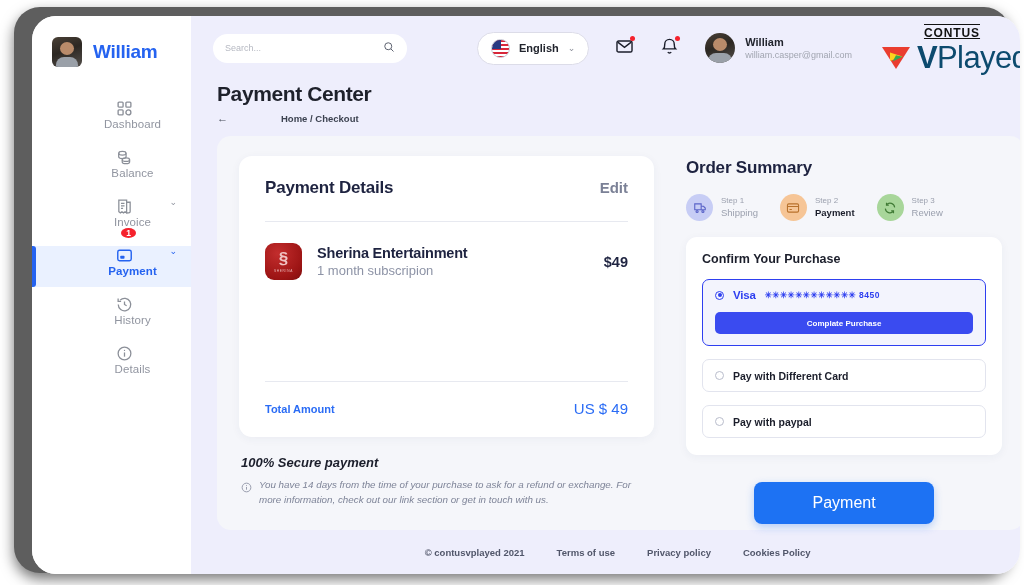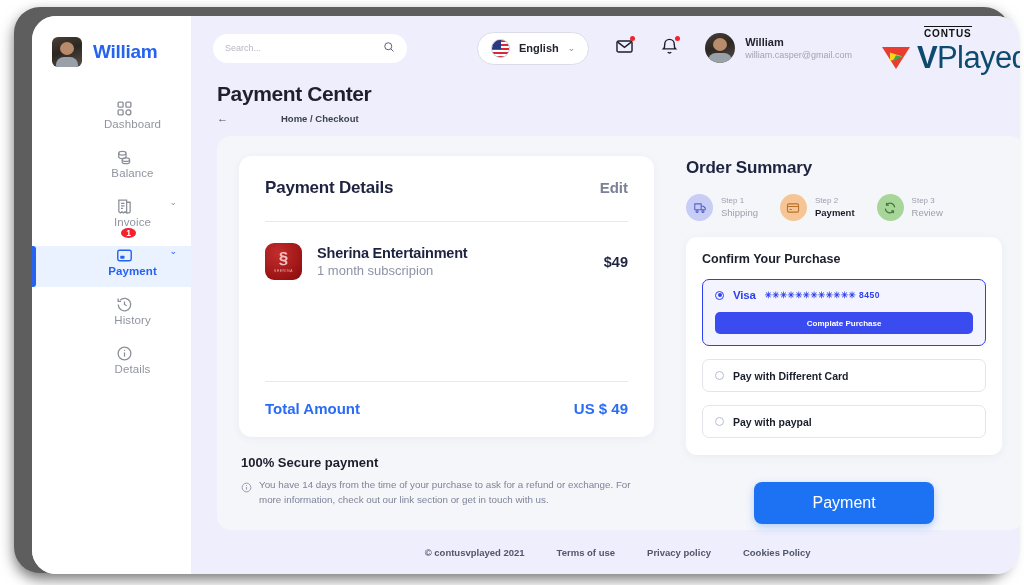--- a/index.html
+++ b/index.html
@@ -179,23 +179,23 @@
   }
   .user-avatar::after{
     content:"";position:absolute;left:3px;bottom:0;width:24px;height:10px;
     border-radius:8px 8px 0 0;background:#9aa0a8;
   }
   .user-name { font-size:11px;font-weight:700;color:#22252e;line-height:1.35; }
   .user-mail { font-size:9px;color:#a1a5b0;line-height:1.35; }
 
   .logo { margin-left: 28px; text-align:left; }
   .logo-top {
-    font-size:10px;font-weight:700;letter-spacing:.9px;color:#111;
+    font-size:12px;font-weight:700;letter-spacing:.9px;color:#111;
     border-top:1.6px solid #111; padding-top:1px;
-    display:inline-block; margin-left:44px;
+    display:inline-block; margin-left:44px;text-decoration:underline;
   }
   .logo-main { display:flex; align-items:center; gap:5px; margin-top:1px; }
   .logo-mark { width:32px;height:27px;position:relative;flex:0 0 32px; }
   .logo-word { font-size:31px;font-weight:400;color:#0c4a6e;letter-spacing:-.6px;line-height:1; }
   .logo-word b { font-weight:800; }
 
   
   .page-head { padding: 2px 0 0 26px; }
   .page-title { font-size:21px;font-weight:700;color:#1e212b;letter-spacing:-.4px; }
   .crumb { display:flex;align-items:center;gap:7px;margin-top:6px;cursor:pointer; }
@@ -234,24 +234,24 @@
   }
   .item-logo .sw { font-size:17px;color:#f0c3c3;line-height:1;font-weight:700; }
   .item-logo .sn { font-size:3.2px;letter-spacing:.7px;color:#e9b8b8;margin-top:2px; }
   .item-text { margin-left:15px; flex:1 1 auto; }
   .item-name { font-size:14.5px;font-weight:700;color:#1e2340;letter-spacing:-.2px; }
   .item-sub { font-size:13px;color:#8d93a6;margin-top:2px; }
   .item-price { font-size:14.5px;font-weight:700;color:#1e2340; }
 
   .rule2 { height:1px;background:#e7e9f0;margin-top:101px; }
   .total-row { display:flex;justify-content:space-between;align-items:center;margin-top:18px; }
-  .total-label { font-size:15px;font-weight:700;color:#2a6cf5; }
-  .total-value { font-size:15px;font-weight:700;color:#2a6cf5; }
-
-  .secure { margin-top:18px; padding-left:2px; }
+  .total-label { font-size:11px;font-weight:700;color:#2a6cf5; }
+  .total-value { font-size:15px;font-weight:400;color:#2a6cf5; }
+
+  .secure { margin-top:18px; padding-left:2px;font-style:italic; }
   .secure-title { font-size:13px;font-weight:700;color:#1b1e2b; }
   .secure-body { display:flex;gap:7px;margin-top:7px; }
   .secure-text { font-size:9.8px;color:#7e8498;line-height:1.55; }
 
   
   .right-col { flex:1 1 auto; padding-top:2px; }
   .summary-title { font-size:17px;font-weight:700;color:#1e2340;letter-spacing:-.2px; }
   .steps { display:flex;gap:22px;margin-top:16px; }
   .step { display:flex;align-items:center;gap:8px; cursor:pointer; }
   .step-circle {

